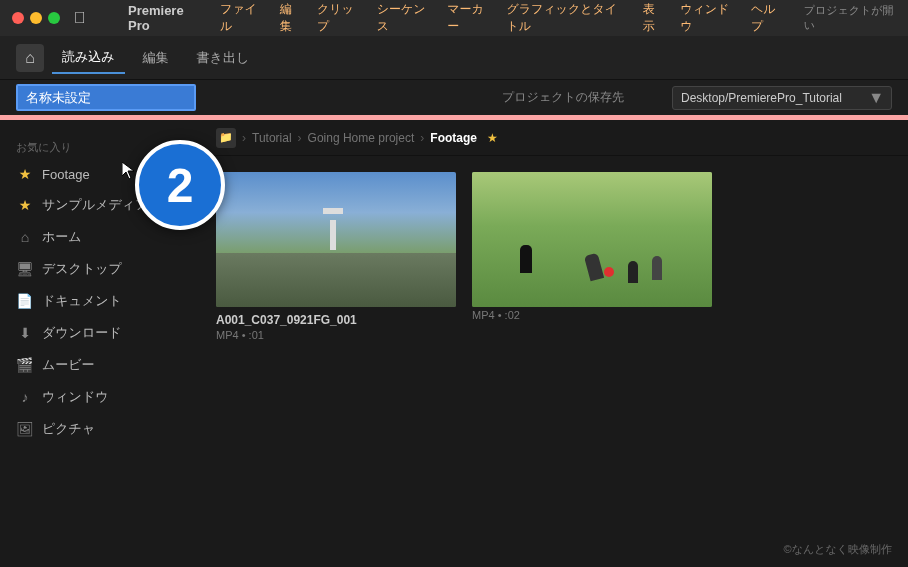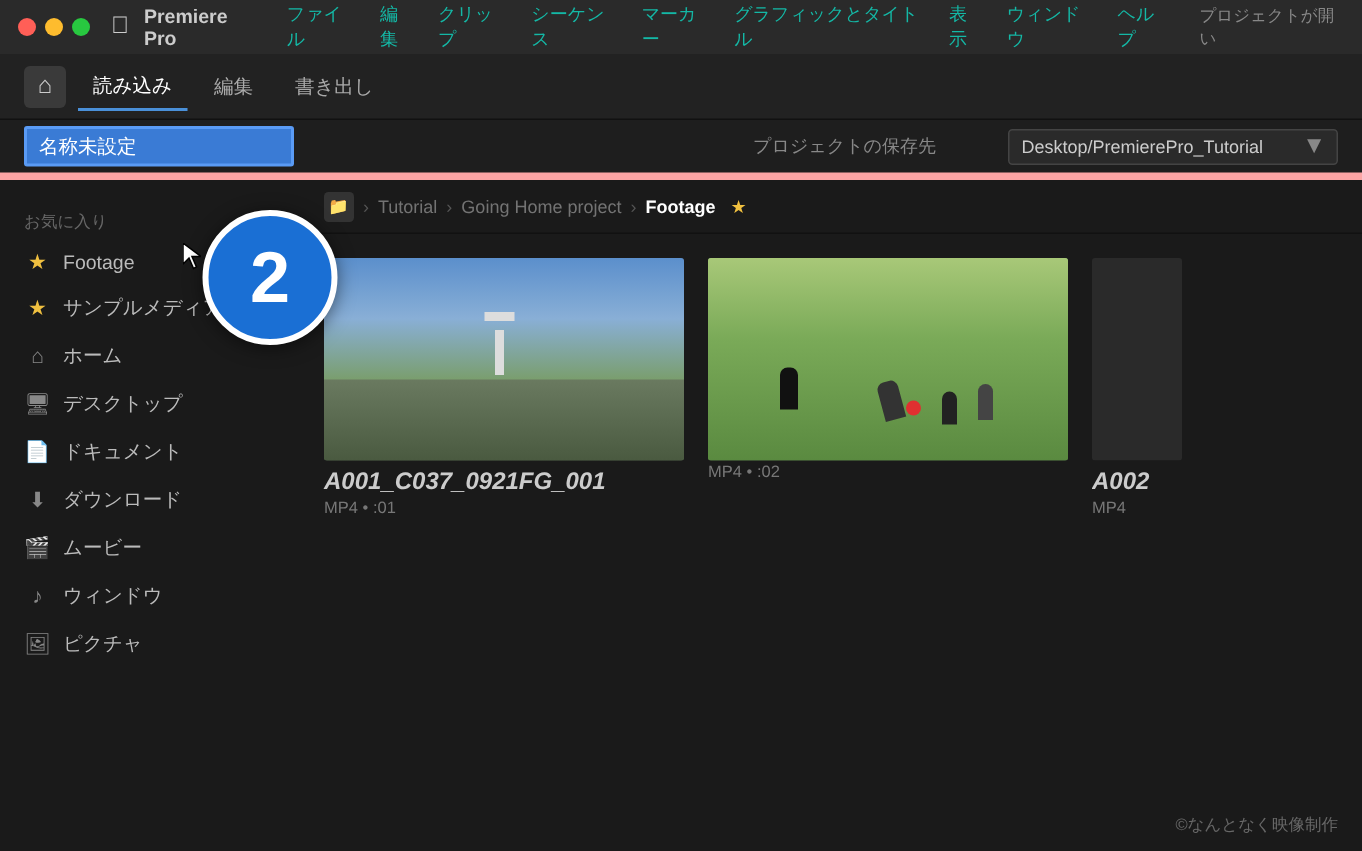--- a/index.html
+++ b/index.html
@@ -32,29 +32,30 @@
     .tl-green { width: 12px; height: 12px; border-radius: 50%; background: #28c840; }
     .apple-logo {
       font-size: 16px;
       color: #ccc;
       margin-left: 4px;
     }
     .app-name {
       font-size: 13px;
       color: #ccc;
       font-weight: bold;
+      margin-left: 32px;
     }
     .menu-items {
       display: flex;
       gap: 16px;
       margin-left: 8px;
     }
     .menu-item {
       font-size: 12px;
-      color: #14b8a6;
+      color: #fdba74;
       cursor: pointer;
     }
     .spacer { flex: 1; }
     .project-open-label {
       font-size: 11px;
       color: #888;
     }
 
     
     .toolbar {
@@ -220,25 +221,24 @@
     }
     .thumbnail-image {
       width: 240px;
       height: 135px;
       background: #333;
       border-radius: 2px;
       overflow: hidden;
       position: relative;
     }
     .thumb-label {
-      font-size: 16px;
+      font-size: 12px;
       color: #ccc;
       margin-top: 6px;
       font-weight: bold;
-      font-style: italic;
     }
     .thumb-meta {
       font-size: 11px;
       color: #777;
       margin-top: 2px;
     }
 
     
     .thumb1-bg {
       width: 100%; height: 100%;
@@ -446,29 +446,20 @@
             <div style="position:absolute;bottom:20%;left:75%;width:10px;height:24px;background:#444;border-radius:5px 5px 0 0;"></div>
 
             <div style="position:absolute;bottom:22%;left:55%;width:10px;height:10px;background:#e03030;border-radius:50%;"></div>
           </div>
         </div>
         <div class="thumb-meta">
           <span>MP4</span> • <span>:02</span>
         </div>
       </div>
 
-      <div class="thumbnail-item" style="width:60px;overflow:hidden;">
-        <div class="thumbnail-image" style="width:60px;">
-          <div style="width:60px;height:135px;background:#2a2a2a;"></div>
-        </div>
-        <div class="thumb-label">A002</div>
-        <div class="thumb-meta">
-          <span>MP4</span>
-        </div>
-      </div>
 
     </div>
   </div>
 </div>
 
 <div class="step2-overlay">
   <span>2</span>
 </div>
 
 <div class="cursor">

